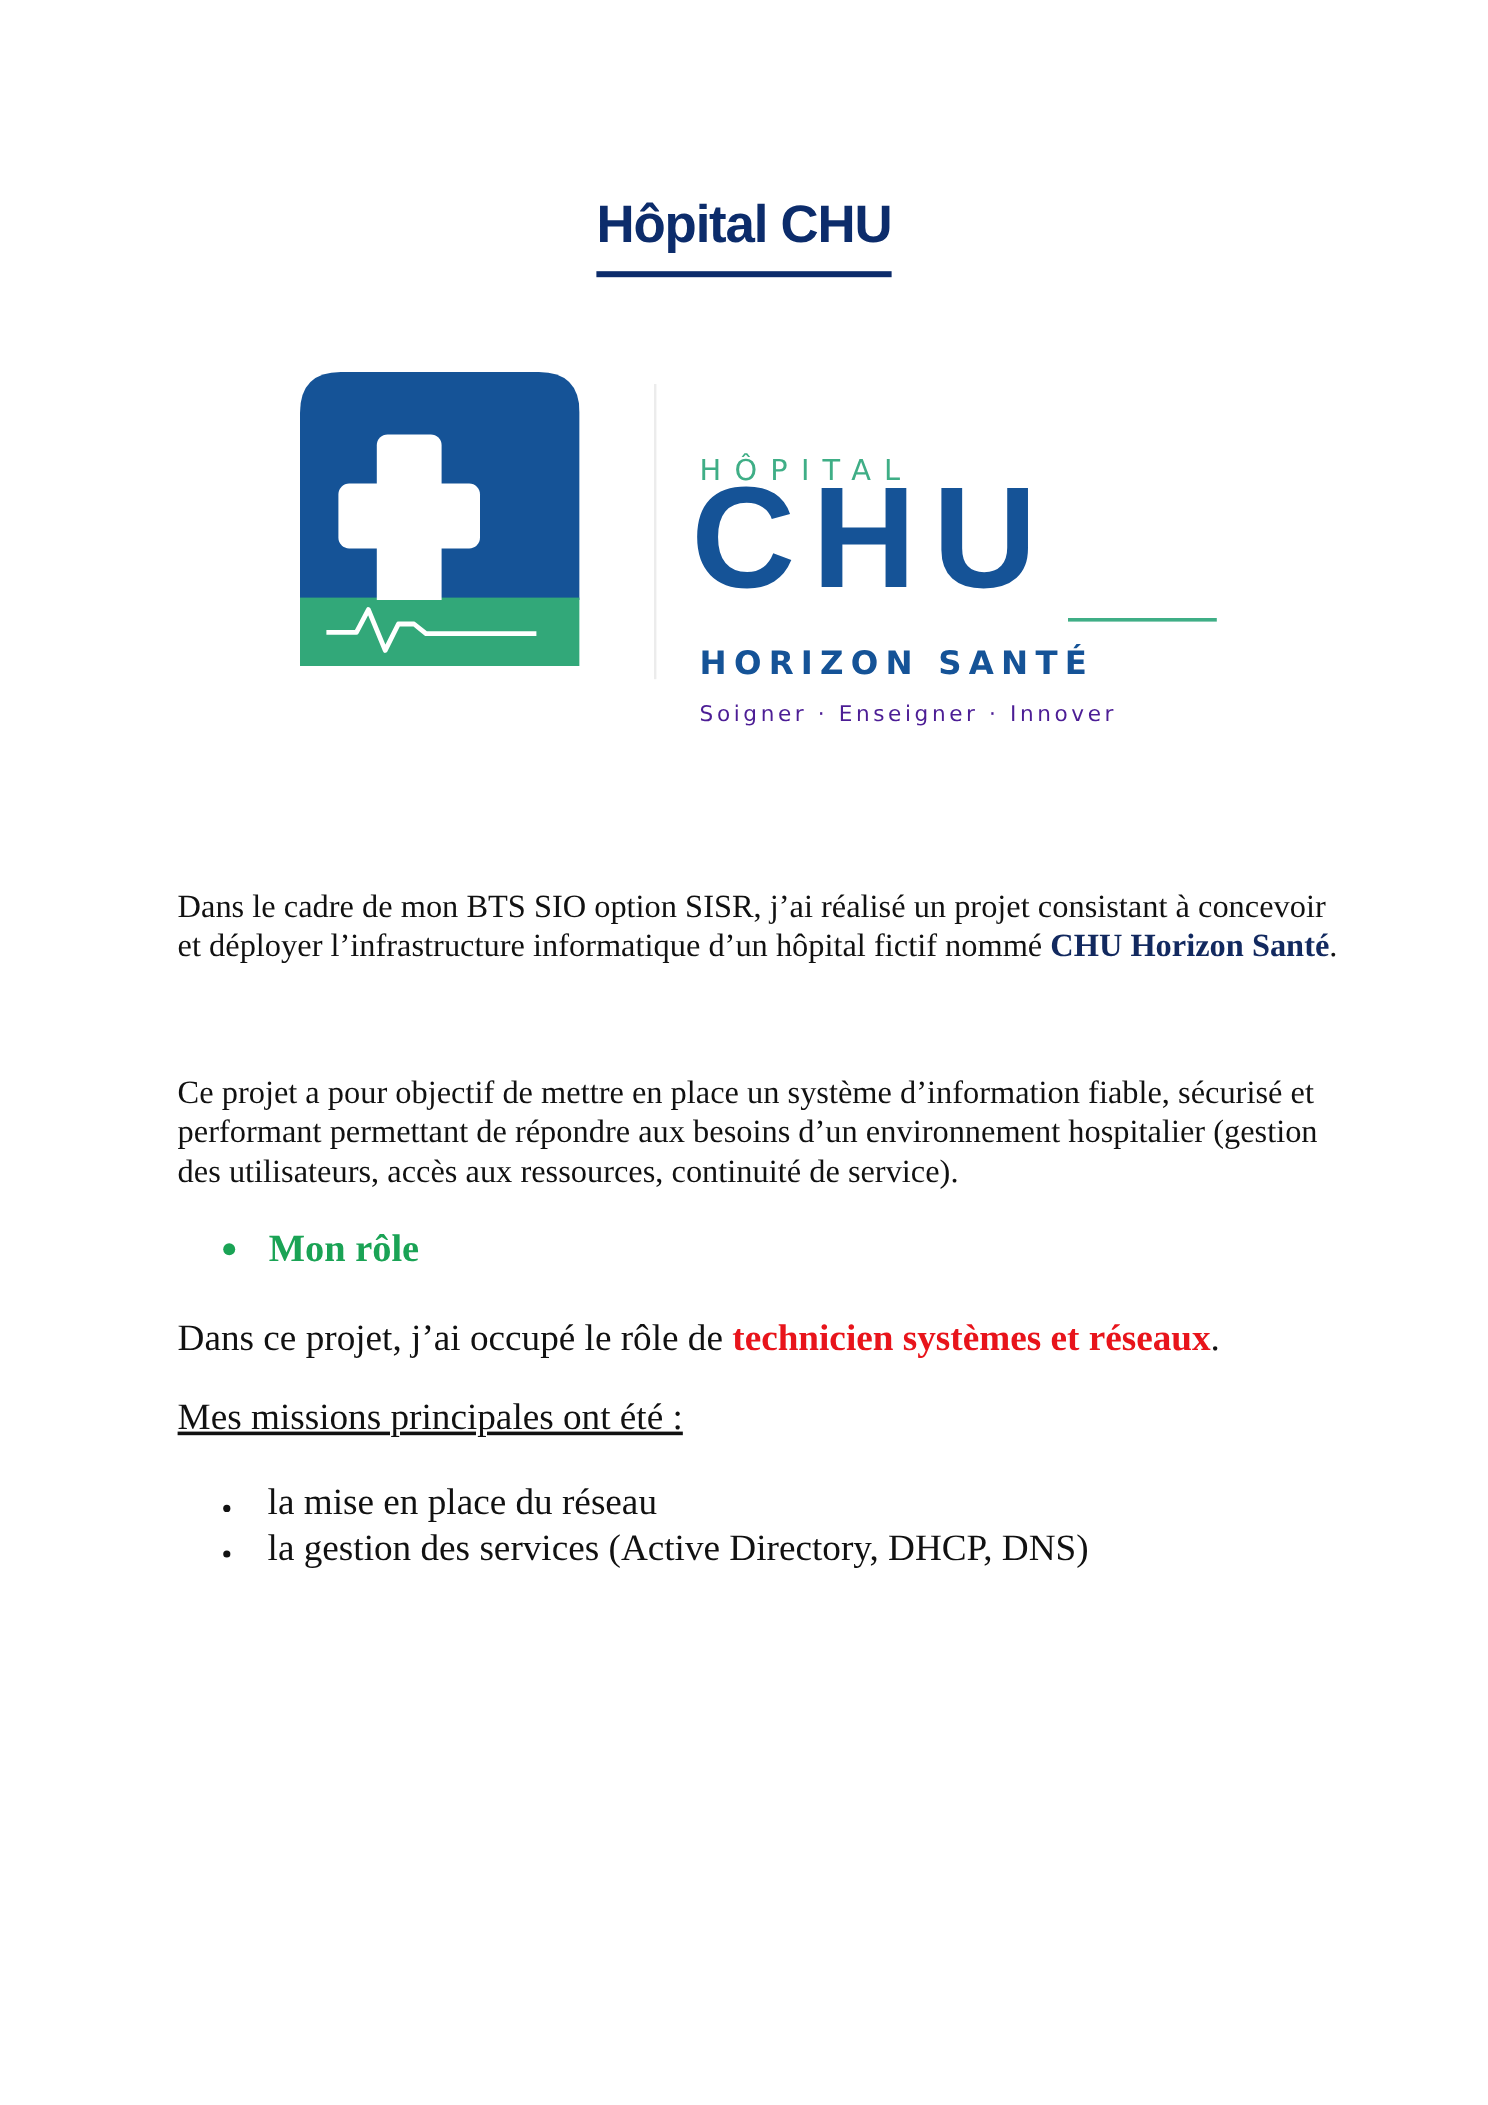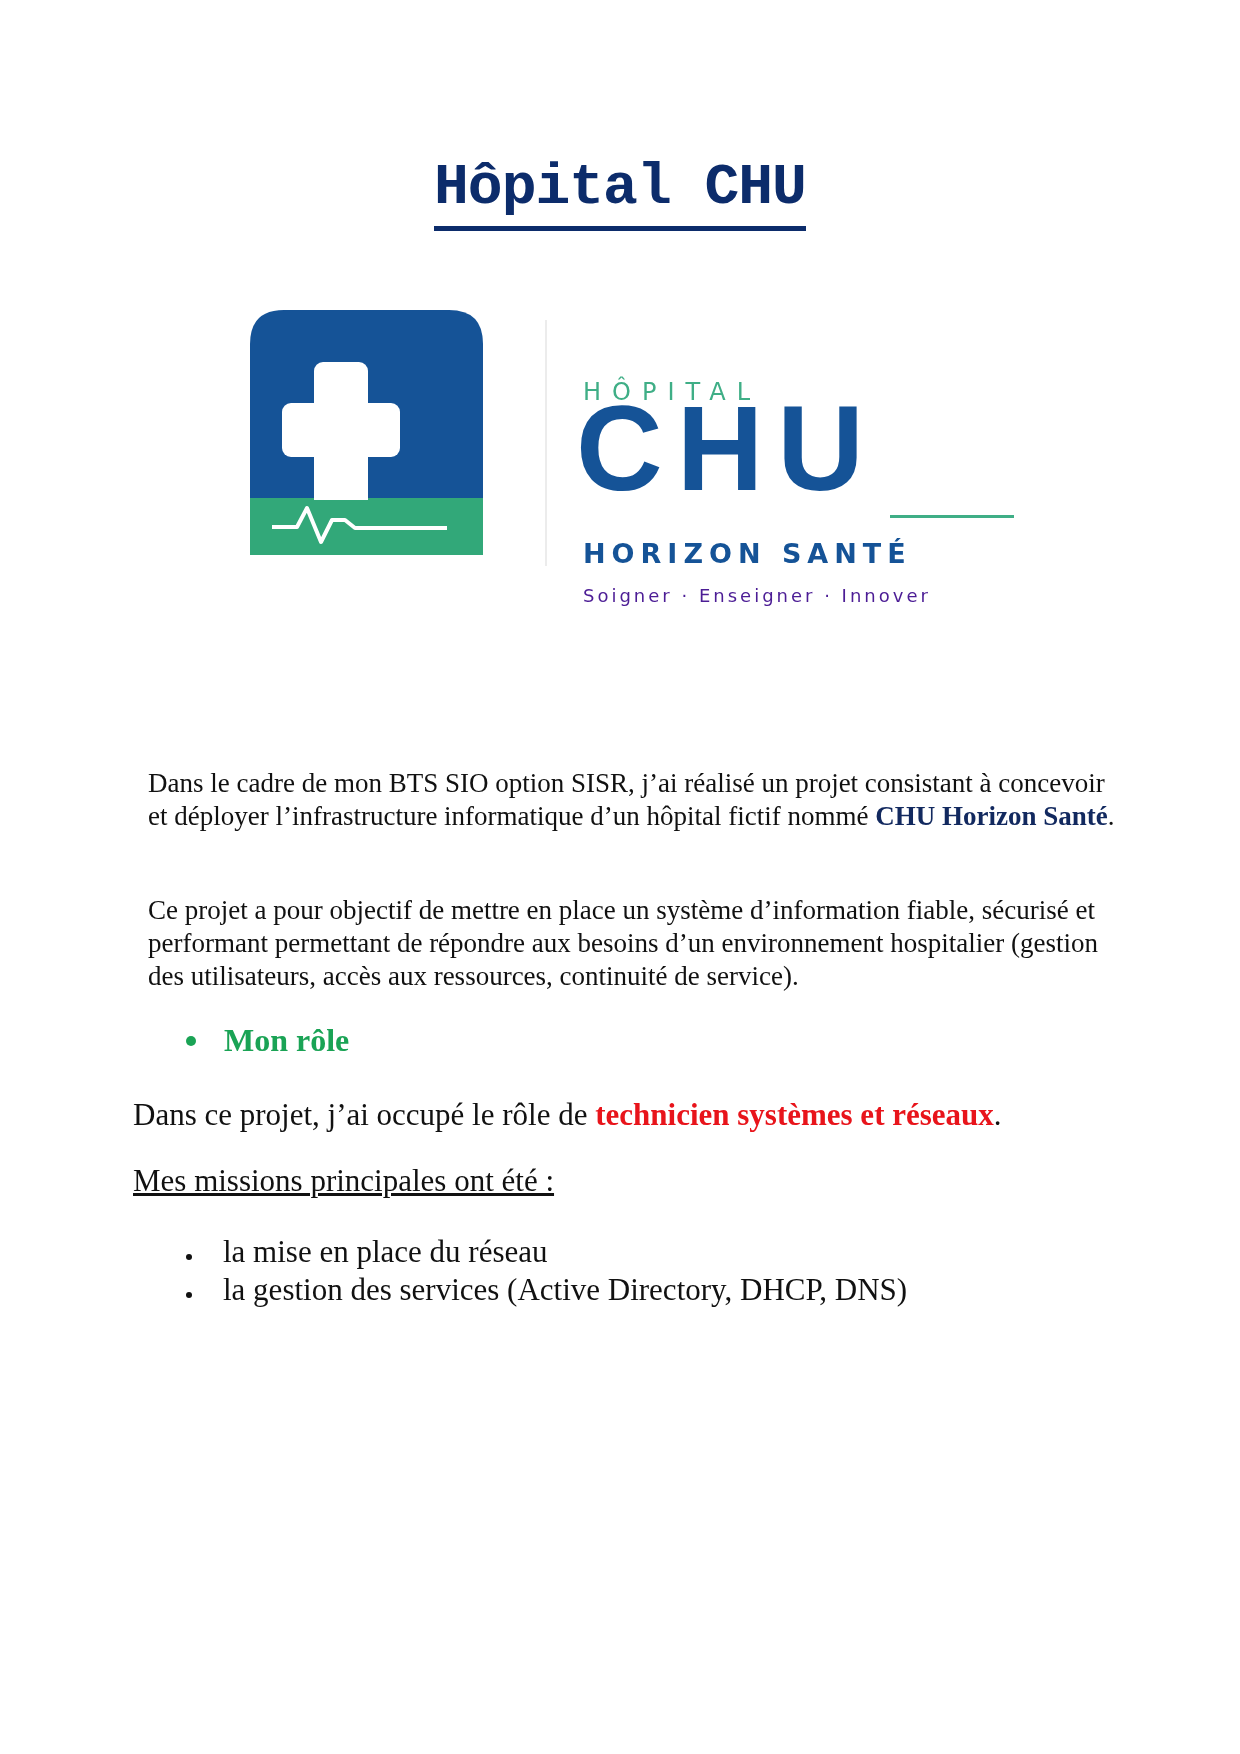--- a/index.html
+++ b/index.html
@@ -1,39 +1,39 @@
 <!DOCTYPE html>
 <html><head>
 <meta charset="utf-8">
 <style>
   html, body { margin: 0; padding: 0; background: #ffffff; }
   body { width: 1240px; height: 1754px; position: relative; overflow: hidden; }
   .page { position: absolute; left: 0; top: 0; width: 1240px; height: 1754px; background: #fff; }
 
   .doc-title {
     position: absolute; left: 0; width: 1240px; top: 150px; text-align: center;
-    font-family: Liberation Mono, monospace; font-weight: bold; font-size: 58px;
+    font-family: Liberation Sans, sans-serif; font-weight: bold; font-size: 44px;
     color: #0c2c6b; letter-spacing: -1px;
   }
   .doc-title span { display: inline-block; border-bottom: 5px solid #0c2c6b; padding-bottom: 0px; line-height: 76px; }
 
   
   .logo-icon { position: absolute; left: 250px; top: 310px; width: 233px; height: 245px; }
   .logo-divider { position: absolute; left: 545px; top: 320px; width: 2px; height: 246px; background: #ececec; }
   .logo-hopital { position: absolute; left: 583px; top: 362px; font-family: "DejaVu Sans", sans-serif; font-size: 24px; letter-spacing: 11px; color: #3fae86; margin-top: 16px; }
   .logo-chu { position: absolute; left: 576px; top: 388px; font-family: "Liberation Sans", sans-serif; font-weight: bold; font-size: 120px; letter-spacing: 14px; color: #155397; line-height: 120px; }
   .logo-accent-line { position: absolute; left: 890px; top: 515px; width: 124px; height: 3px; background: #3fae86; }
   .logo-horizon { position: absolute; left: 583px; top: 538px; font-family: "DejaVu Sans", sans-serif; font-weight: bold; font-size: 27px; letter-spacing: 6px; color: #155397; }
   .logo-tagline { position: absolute; left: 583px; top: 585px; font-family: "DejaVu Sans", sans-serif; font-size: 18px; letter-spacing: 3px; color: #4c1d95; }
   .heading { position: absolute; left: 186px; font-family: "Liberation Serif", serif; font-weight: bold; font-size: 32px; color: #1aa355; }
   .heading .bullet { display: inline-block; width: 10px; height: 10px; border-radius: 50%; background: #1aa355; margin-right: 28px; vertical-align: middle; position: relative; top: -3px; }
 
   .para { position: absolute; left: 148px; width: 970px; font-family: "Liberation Serif", serif; font-size: 27px; line-height: 33px; color: #111; }
   .para b.brand { color: #12295f; }
-  .large { position: absolute; left: 133px; font-family: "Liberation Serif", serif; font-size: 31px; color: #111; white-space: nowrap; }
+  .large { position: absolute; left: 148px; font-family: "Liberation Serif", serif; font-size: 31px; color: #111; white-space: nowrap; }
   .large b.role { color: #e8141b; }
 
   .missions { position: absolute; left: 186px; top: 1233px; margin: 0; padding: 0; list-style: none; }
   .missions li { font-family: "Liberation Serif", serif; font-size: 31px; line-height: 38px; color: #111; white-space: nowrap; }
   .missions li .dot { display: inline-block; width: 6px; height: 6px; border-radius: 50%; background: #111; margin-right: 31px; vertical-align: middle; position: relative; top: 2px; }
 </style>
 </head>
 <body>
 
 <div class="page">
@@ -55,21 +55,21 @@
     </svg>
     <div class="logo-divider"></div>
     <div class="logo-hopital">HÔPITAL</div>
     <div class="logo-chu">CHU</div>
     <div class="logo-accent-line"></div>
     <div class="logo-horizon">HORIZON SANTÉ</div>
     <div class="logo-tagline">Soigner · Enseigner · Innover</div>
   </div>
 
 
-  <div class="para" style="top:767px;">
+  <div class="para" style="top:739px;">
     <span>Dans le cadre de mon BTS SIO option SISR, j’ai réalisé un projet consistant à concevoir et déployer l’infrastructure informatique d’un hôpital fictif nommé</span>
     <b class="brand">CHU Horizon Santé</b><span>.</span>
   </div>
 
   <div class="para" style="top:894px;">Ce projet a pour objectif de mettre en place un système d’information fiable, sécurisé et performant permettant de répondre aux besoins d’un environnement hospitalier (gestion des utilisateurs, accès aux ressources, continuité de service).</div>
 
   <div class="heading" style="top:1022px;">
     <span class="bullet"></span><span>Mon rôle</span>
   </div>
 

